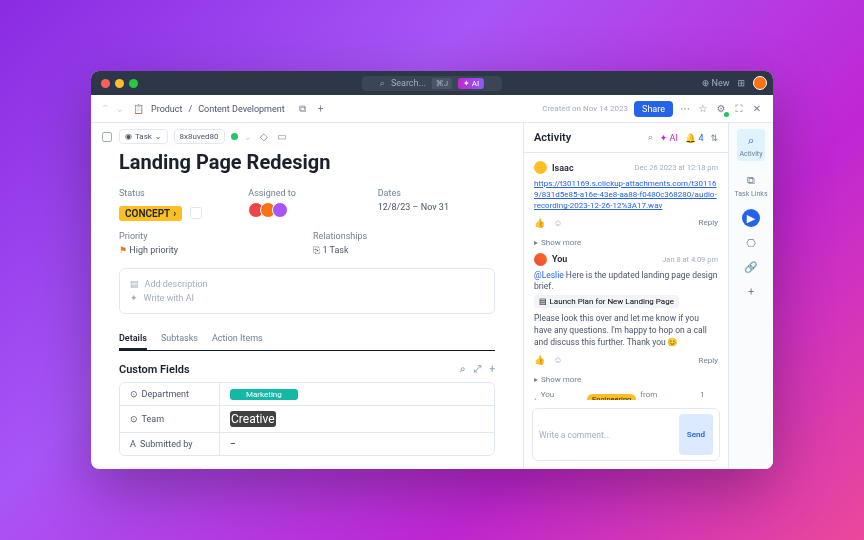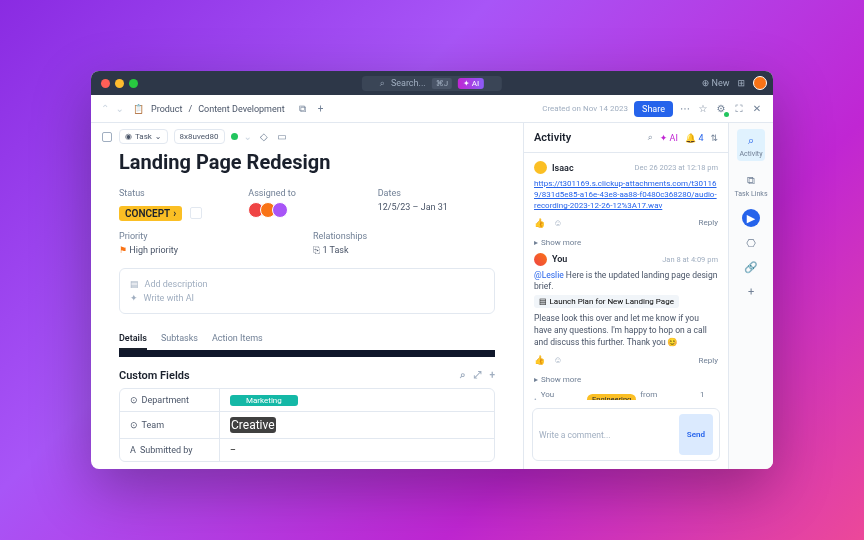--- a/index.html
+++ b/index.html
@@ -30,21 +30,21 @@
 .mlabel{font-size:9px;color:#718096;margin-bottom:4px}
 .mval{font-size:9px;color:#4a5568}
 .concept{background:#fbbf24;color:#1a202c;padding:2px 6px;border-radius:3px;font-size:10px;font-weight:600;display:inline-flex;align-items:center;gap:3px}
 .check{width:12px;height:12px;border:1px solid #e2e8f0;border-radius:2px;display:inline-block;margin-left:4px;vertical-align:middle}
 .avatars{display:flex}
 .av{width:16px;height:16px;border-radius:50%;border:1.5px solid #fff;margin-right:-4px;font-size:7px;color:#fff;display:flex;align-items:center;justify-content:center;font-weight:600}
 .meta2{display:grid;grid-template-columns:1fr 1fr;gap:12px;margin-bottom:12px}
 .flag{color:#f97316}
 .descbox{border:1px solid #e2e8f0;border-radius:6px;padding:8px 10px;margin-bottom:14px}
 .descline{display:flex;align-items:center;gap:6px;font-size:9px;color:#a0aec0;padding:2px 0}
-.tabs{display:flex;gap:14px;border-bottom:7px solid #0f172a;margin-bottom:12px}
+.tabs{display:flex;gap:14px;border-bottom:1px solid #0f172a;margin-bottom:12px}
 .tab{font-size:9px;color:#718096;padding:5px 0;cursor:pointer}
 .tab.active{color:#1a202c;border-bottom:2px solid #1a202c;font-weight:600}
 .section-head{display:flex;font-size:11px;font-weight:600;color:#1a202c;margin-bottom:6px}
 .section-head .ric{margin-left:auto;display:flex;gap:8px;color:#a0aec0;font-size:10px}
 .cftable{border:1px solid #e2e8f0;border-radius:6px;overflow:hidden;margin-bottom:8px}
 .cfrow{display:flex;border-bottom:1px solid #e2e8f0;font-size:9px}
 .cfrow:last-child{border-bottom:none}
 .cfk{width:100px;padding:6px 10px;color:#4a5568;display:flex;align-items:center;gap:4px;border-right:1px solid #e2e8f0}
 .cfv{padding:6px 10px;flex:1}
 .tag-m{background:#14b8a6;color:#fff;padding:1px 16px;border-radius:3px;font-size:8px}
@@ -152,21 +152,21 @@
           <div>
             <div class="mlabel">Assigned to</div>
             <div class="avatars">
               <div class="av" style="background:#ef4444"></div>
               <div class="av" style="background:#f97316"></div>
               <div class="av" style="background:#a855f7"></div>
             </div>
           </div>
           <div>
             <div class="mlabel">Dates</div>
-            <div class="mval">12/5/23 – Jan 31</div>
+            <div class="mval">12/8/23 – Nov 31</div>
           </div>
         </div>
 
         <div class="meta2">
           <div>
             <div class="mlabel">Priority</div>
             <div class="mval"><span class="flag">⚑</span> <span>High priority</span></div>
           </div>
           <div>
             <div class="mlabel">Relationships</div>

